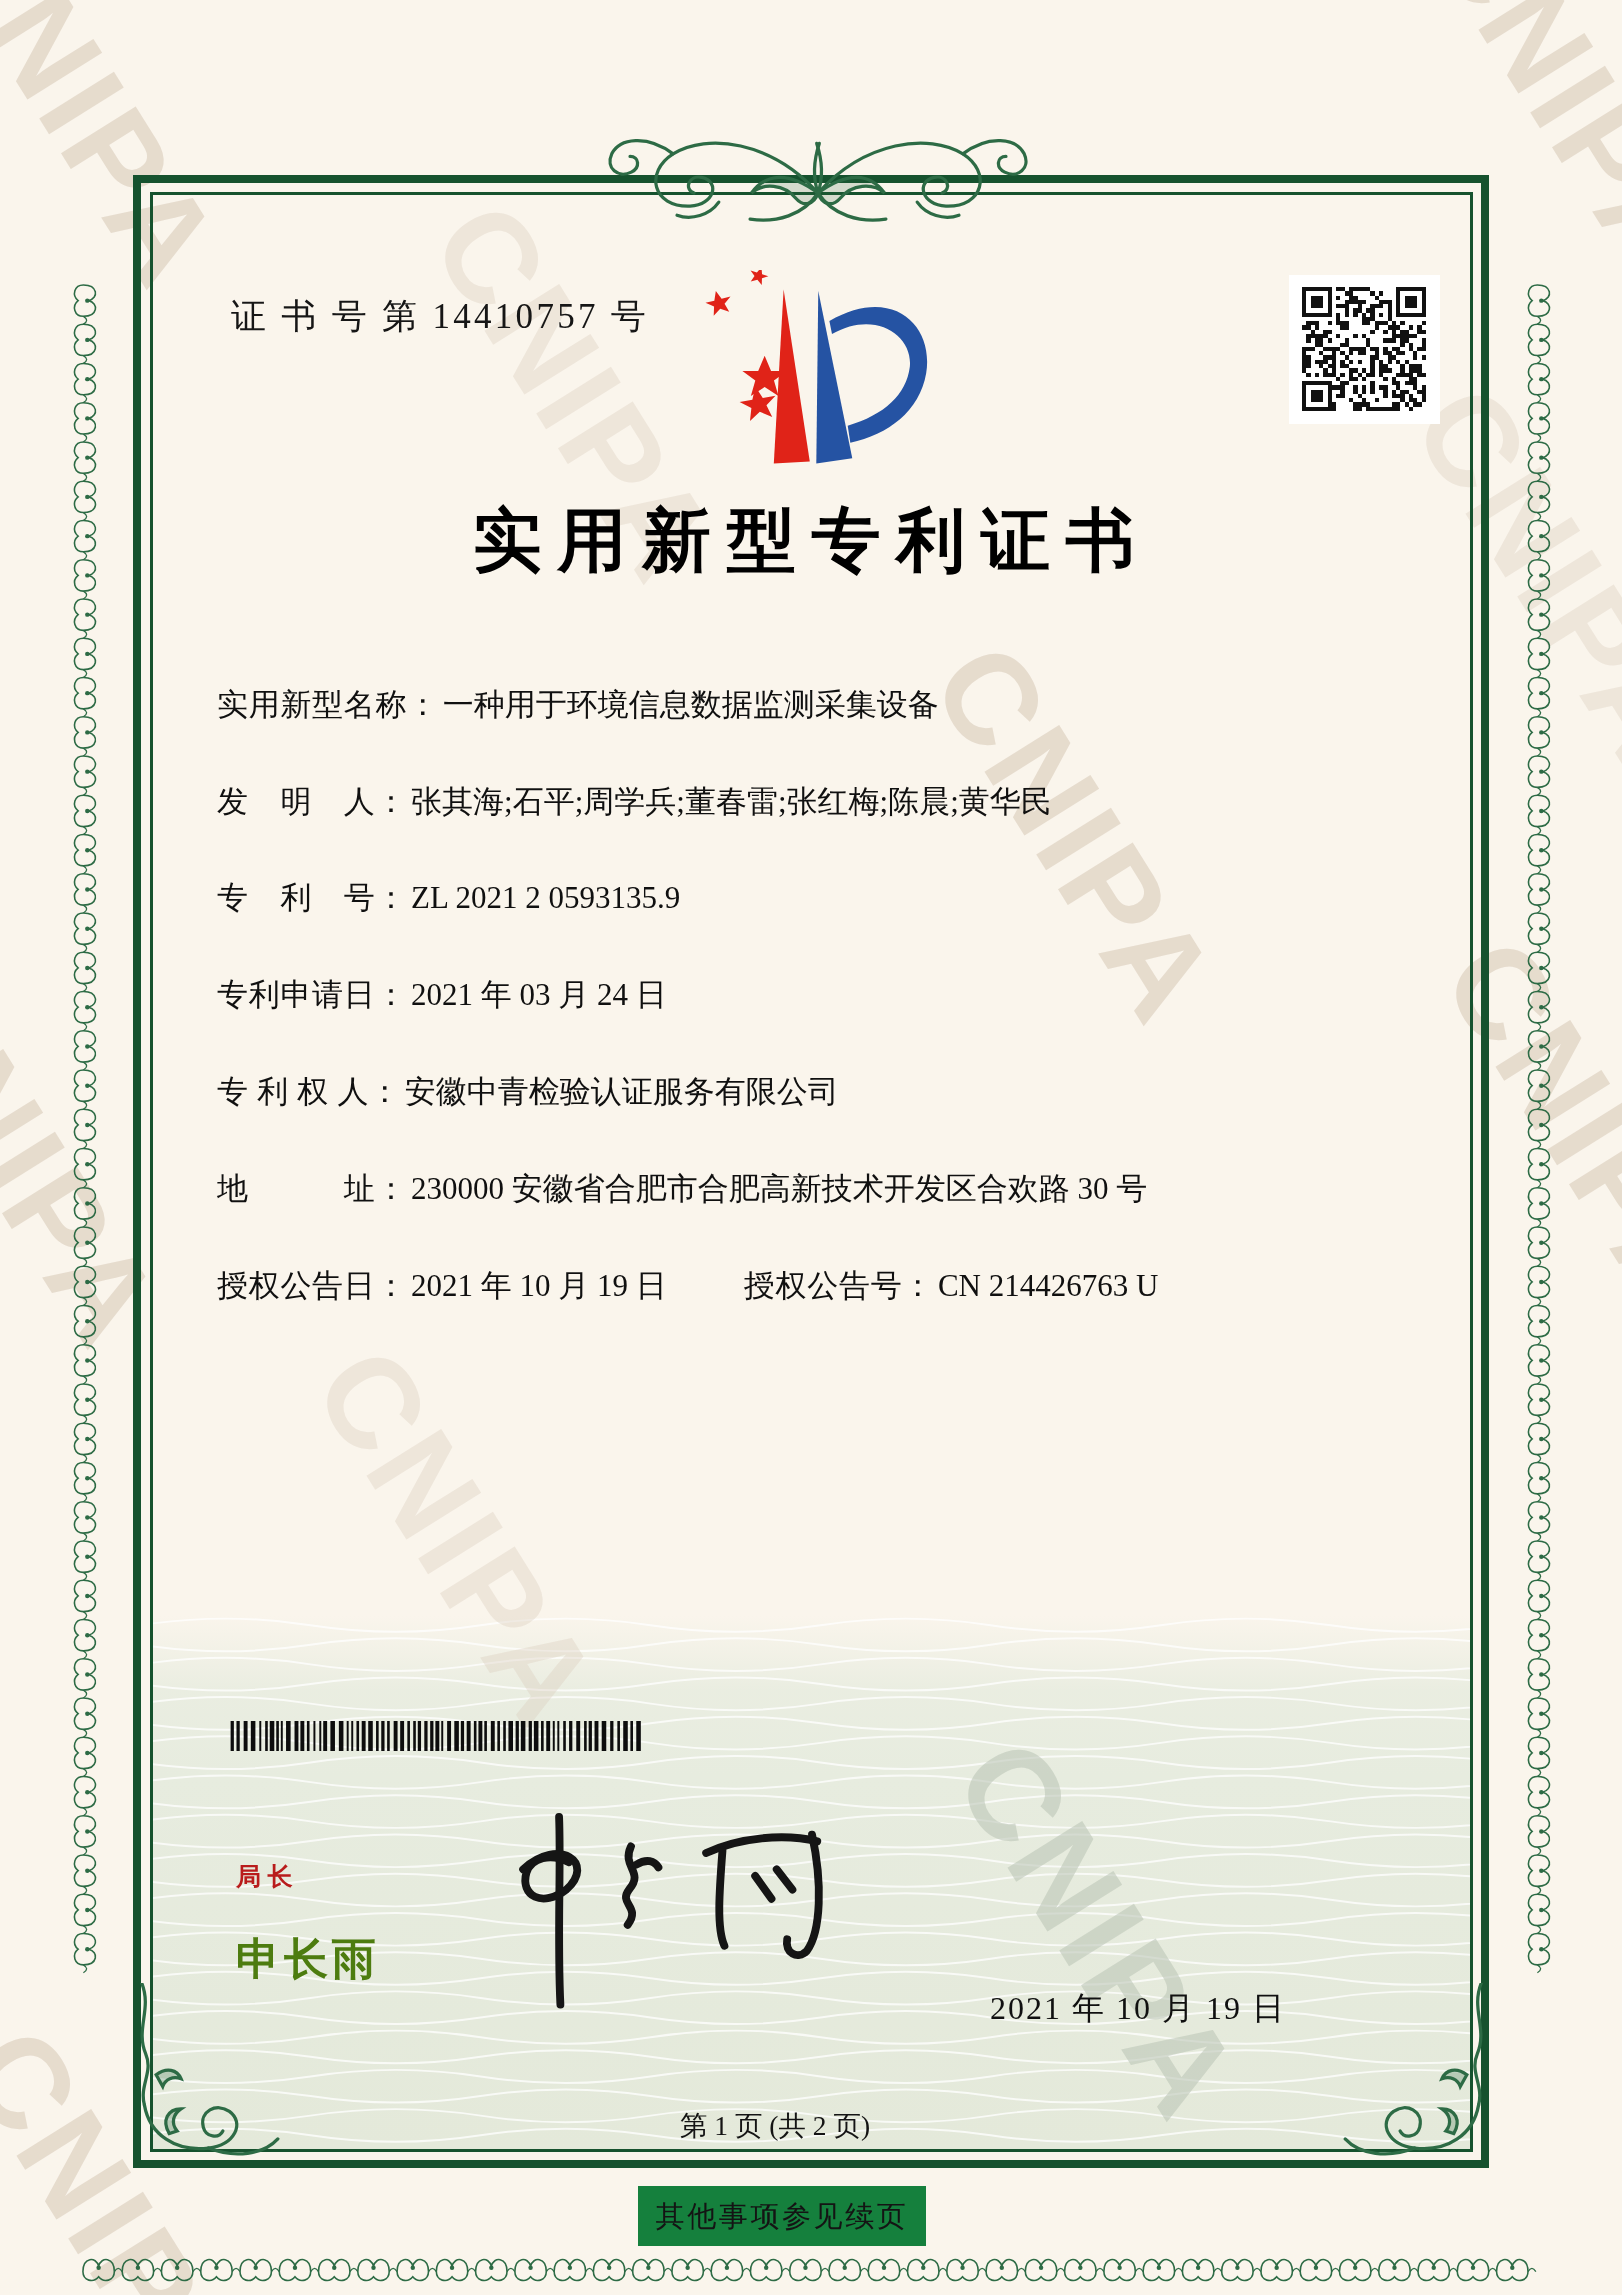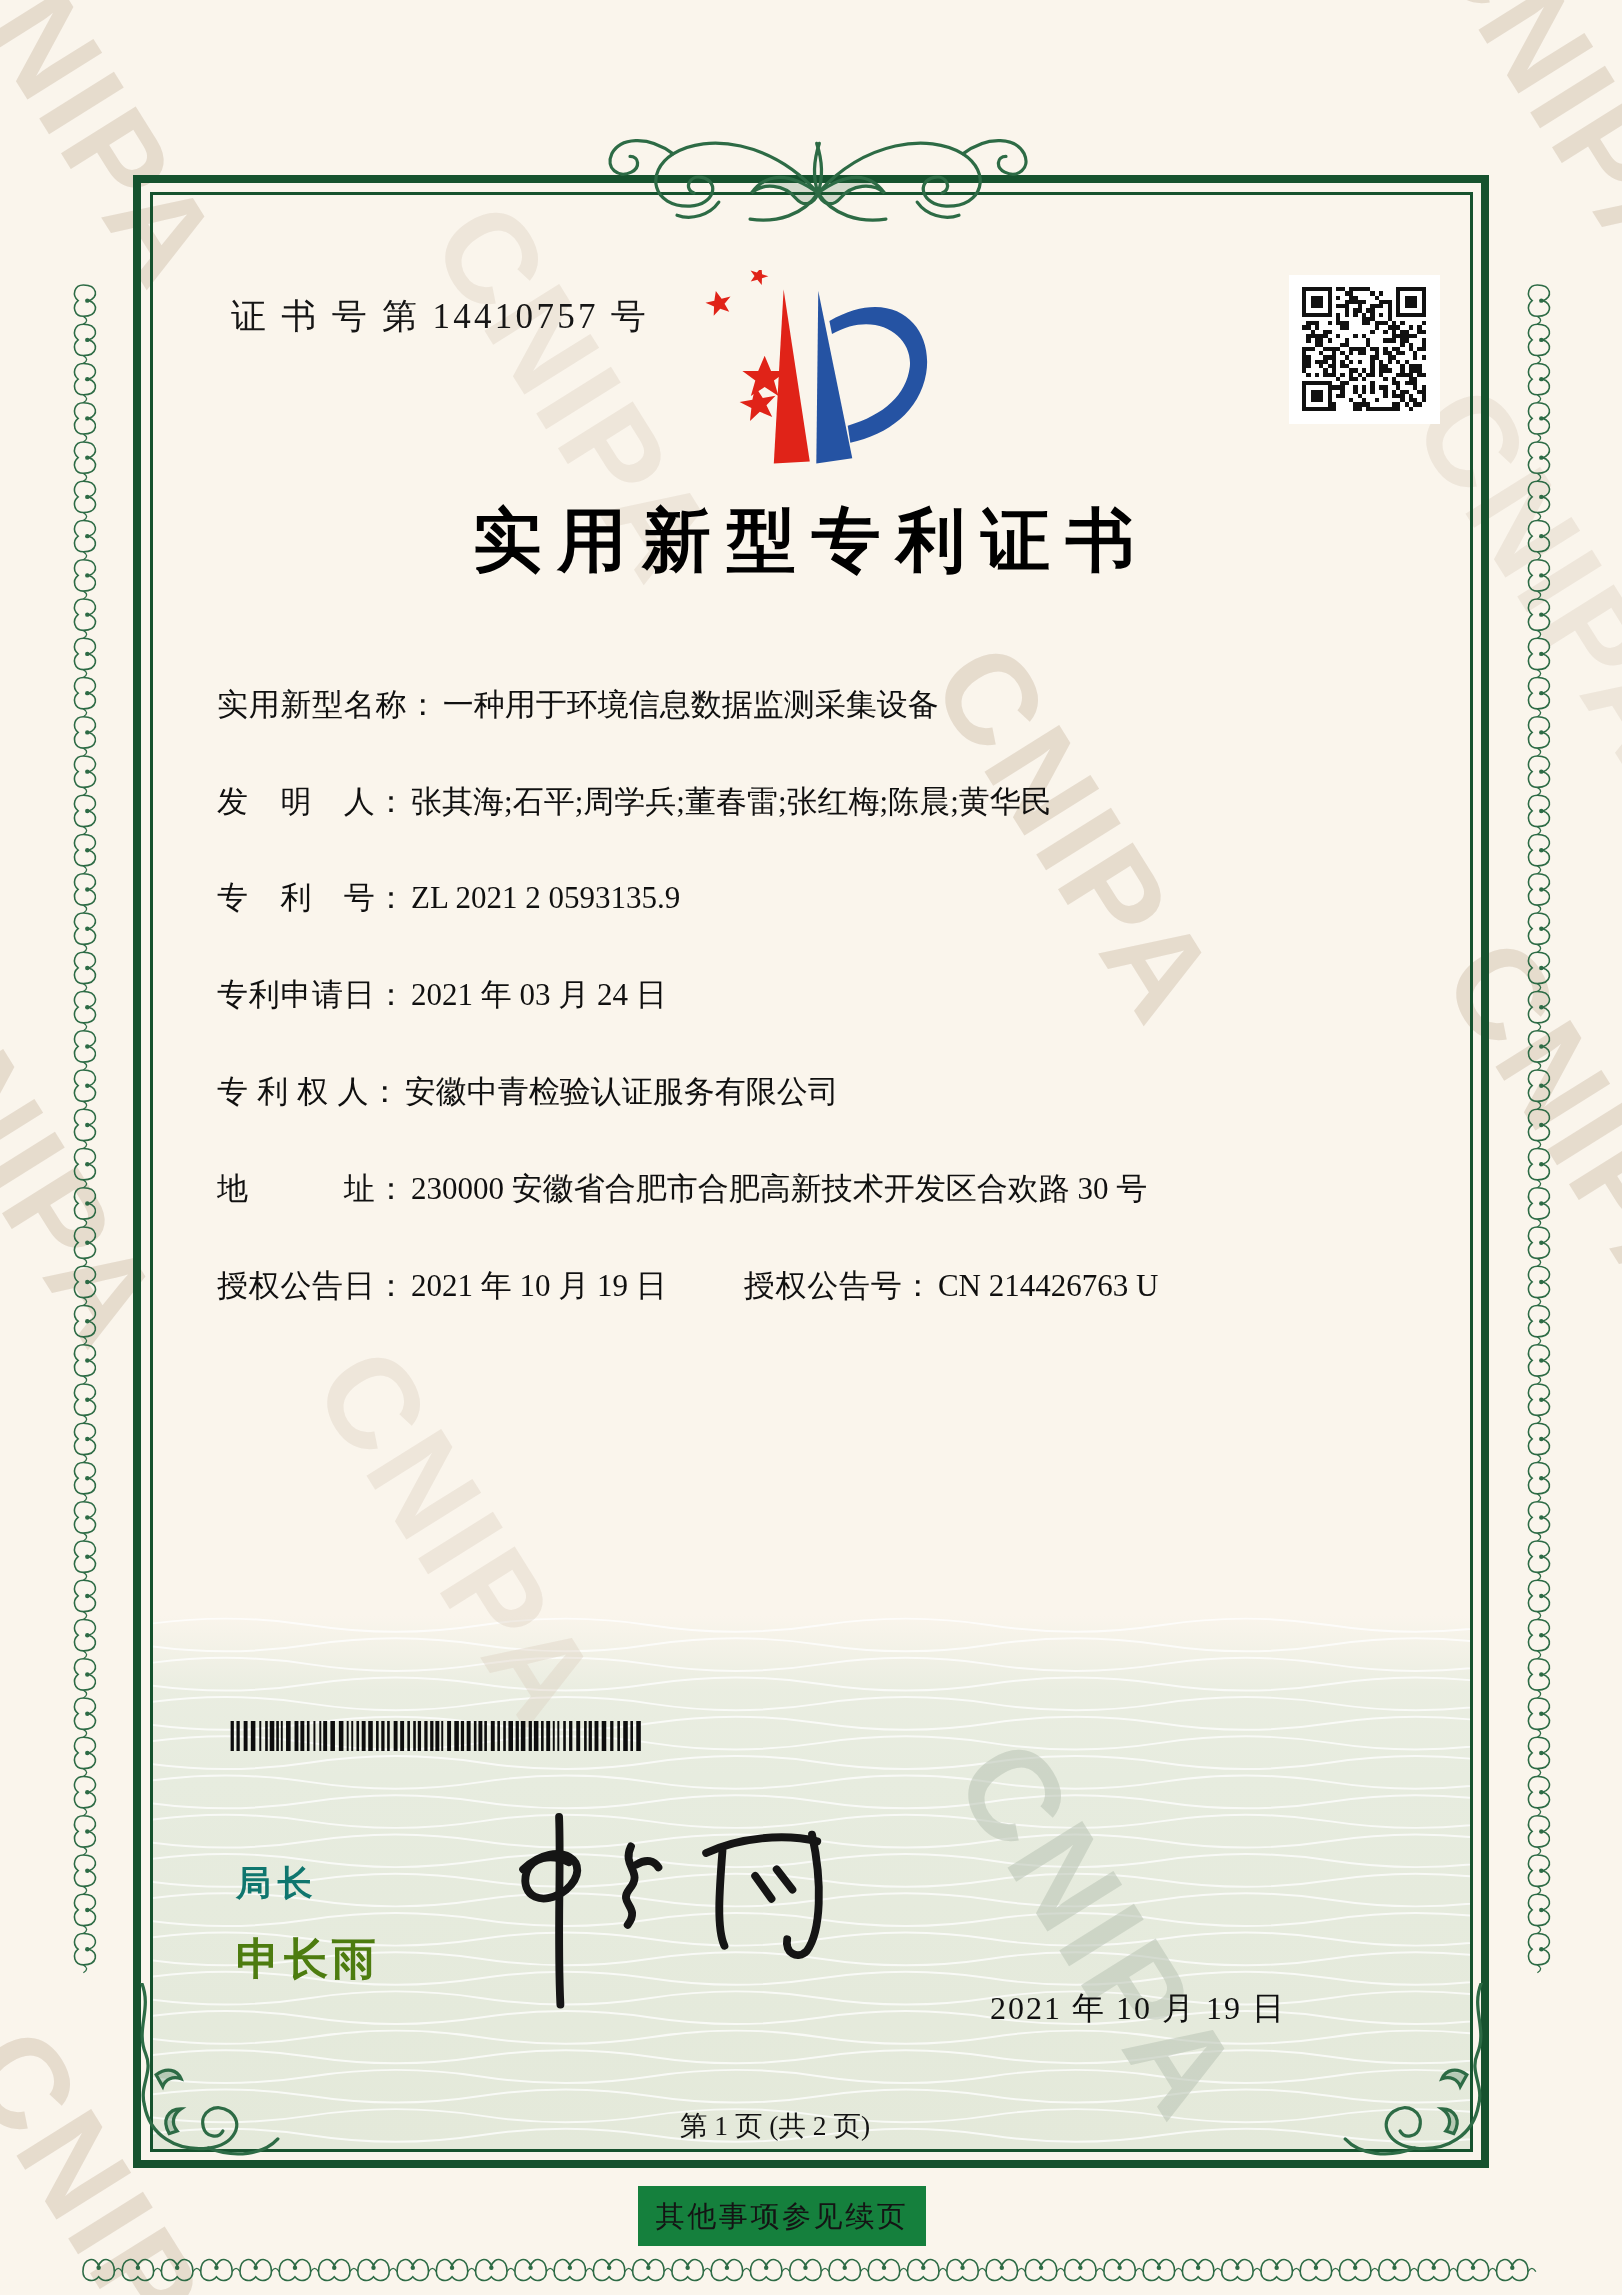--- a/index.html
+++ b/index.html
@@ -69,21 +69,21 @@
   .row .lab2{margin-left:77px;}
   .paras{
     position:absolute;left:216px;top:1336px;width:1192px;
     font-size:31px;line-height:1.82;text-align:justify;color:#101010;
   }
   .paras p{margin:0;text-indent:2em;}
   .barcode{position:absolute;left:230px;top:1721px;}
   .signer-title{
     position:absolute;left:236px;top:1860px;
     font-family:"Liberation Sans","DejaVu Sans",sans-serif;
-    font-weight:600;font-size:35px;letter-spacing:6.5px;color:#0f766e;
+    font-weight:600;font-size:25px;letter-spacing:6.5px;color:#b91c1c;
   }
   .signer-name{
     position:absolute;left:236px;top:1930px;
     font-family:"Liberation Sans","DejaVu Sans",sans-serif;
     font-weight:600;font-size:44px;letter-spacing:3.9px;color:#4d7c0f;
   }
   .signature{position:absolute;left:497px;top:1807px;}
   .issue-date{
     position:absolute;left:982px;top:1987px;width:304px;
     text-align:right;font-size:32px;letter-spacing:2px;color:#101010;

